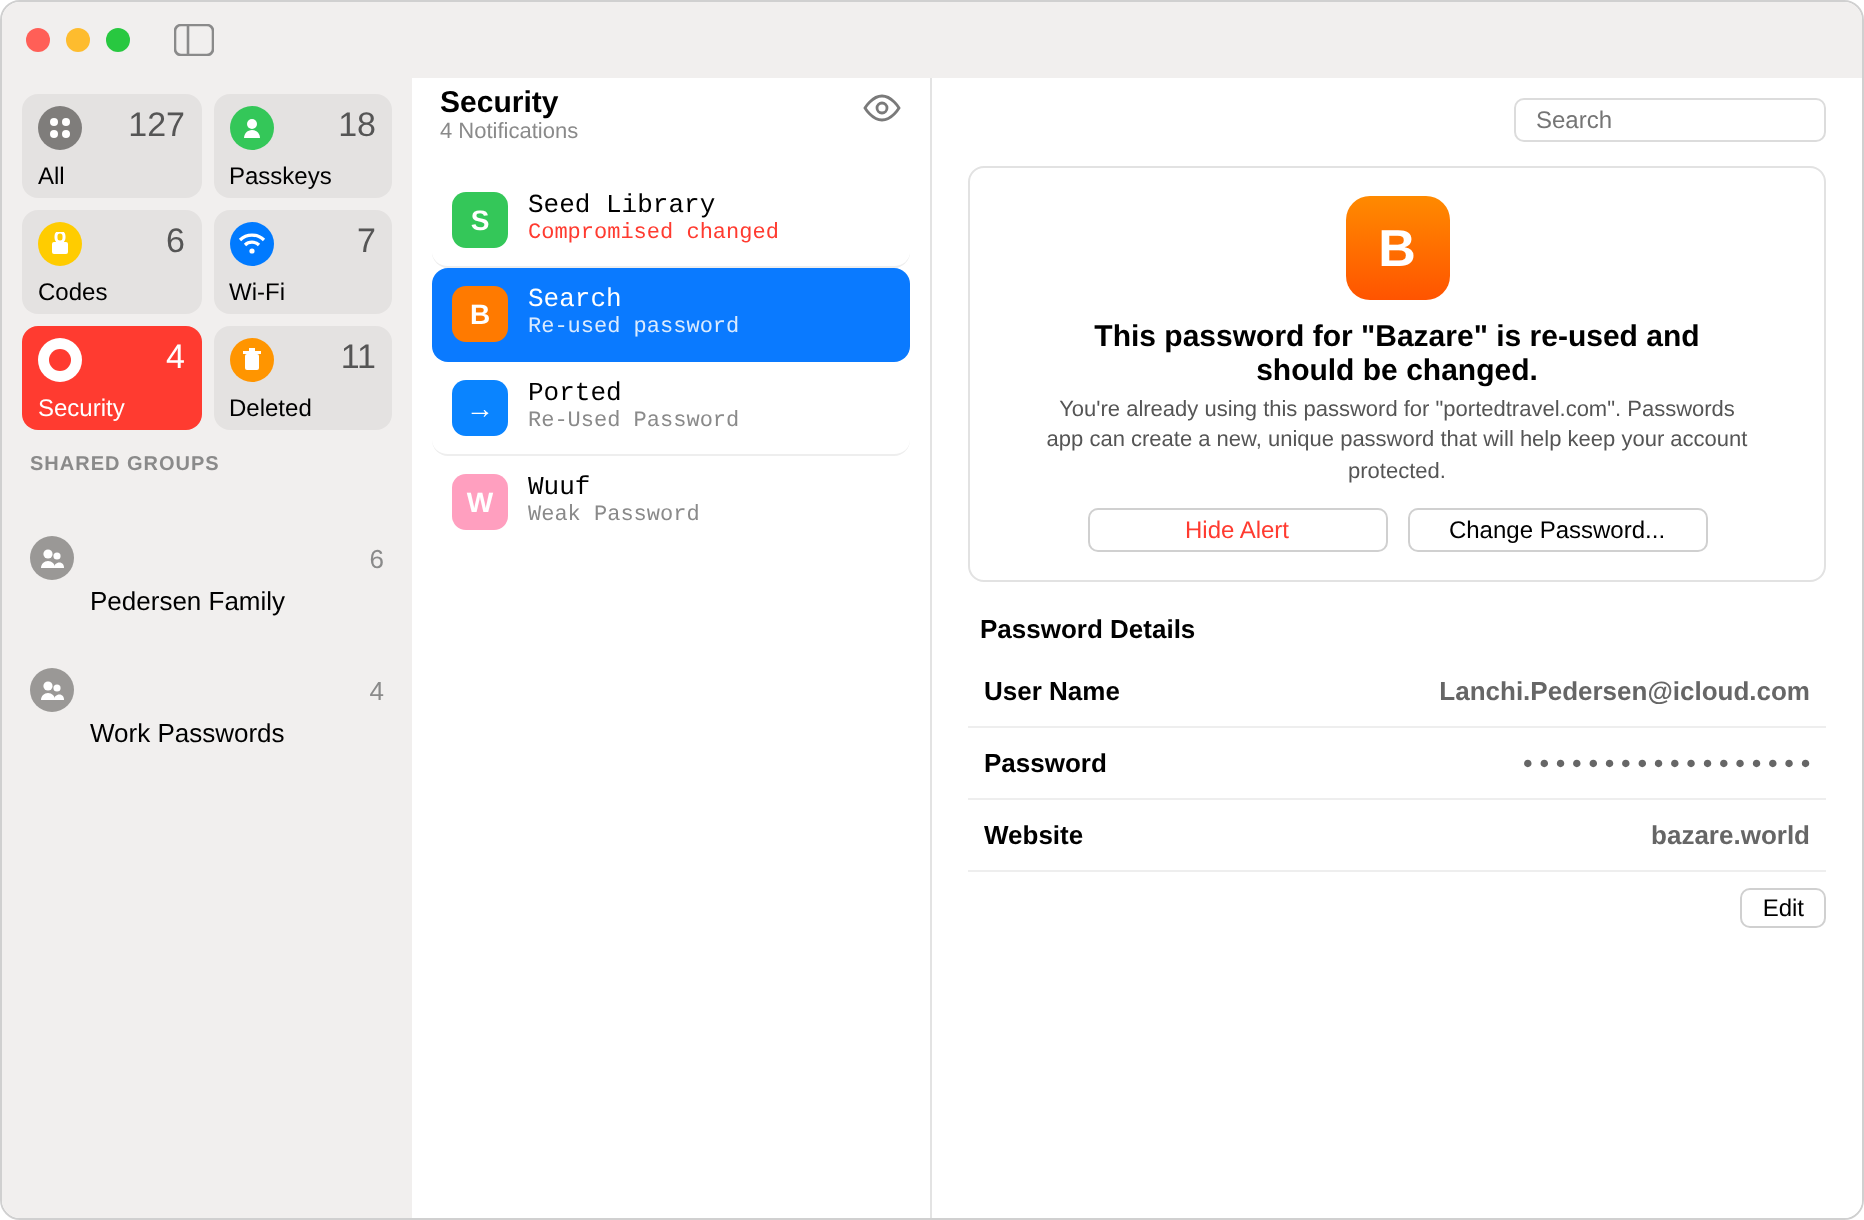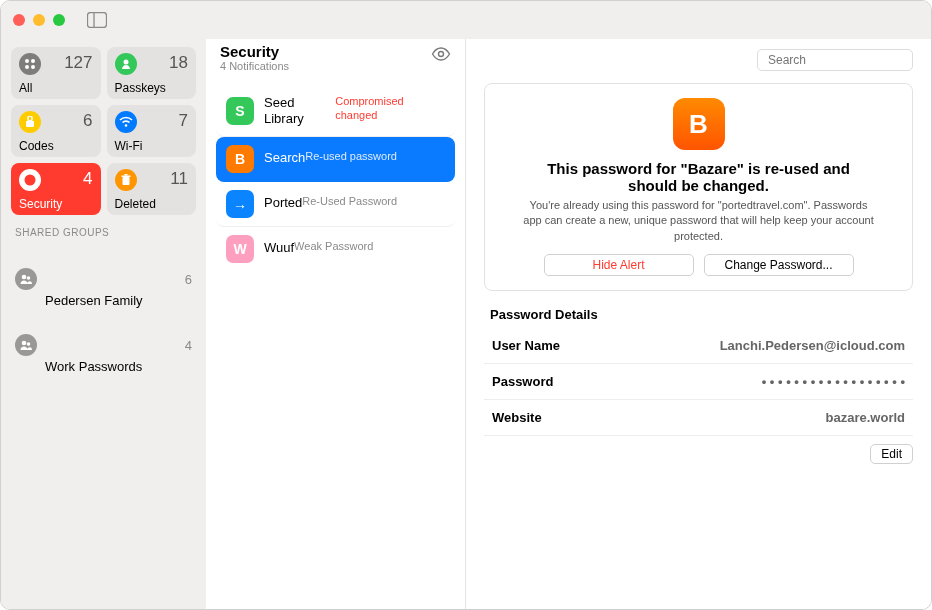--- a/index.html
+++ b/index.html
@@ -59,21 +59,21 @@
 }
 .cat.active .ico { background: #fff !important; color: #ff3b30; }
 .cat .cnt {
   position: absolute; top: 6px; right: 8px;
   color: #555; font-size: 17px;
 }
 .cat.active .cnt { color: #fff; }
 .cat .lbl { font-size: 12px; }
 .shared-header {
   font-size: 10px; letter-spacing: 0.5px; color: #8a8a8a;
-  font-weight: 400; padding: 6px 4px 2px;
+  font-weight: 700; padding: 6px 4px 2px;
 }
 .shared-item {
   display: flex; align-items: center; gap: 8px;
   padding: 4px 4px; border-radius: 6px; cursor: pointer;
 }
 .shared-item .av {
   width: 22px; height: 22px; border-radius: 50%; background: #9a9896;
   display: flex; align-items: center; justify-content: center;
 }
 .shared-item .nm { flex: 1; font-size: 13px; margin-top: 43px; }
@@ -100,21 +100,21 @@
   border-bottom: 1px solid #eee;
 }
 .item:last-child { border-bottom: none; }
 .item.sel { background: #0a7aff; color: #fff; border-bottom-color: transparent; }
 .item .aic {
   width: 28px; height: 28px; border-radius: 7px;
   display: flex; align-items: center; justify-content: center;
   color: #fff; font-weight: 700; font-size: 14px;
   flex-shrink: 0;
 }
-.item .txt { display: flex; flex-direction: row; line-height: 1.25; }
+.item .txt { display: flex; flex-direction: column; line-height: 1.25; font-family: Liberation Mono, monospace; }
 .item .t1 { font-size: 13px; font-weight: 500; }
 .item .t2 { font-size: 11px; color: #8a8a8a; }
 .item .t2.warn { color: #ff3b30; }
 .item.sel .t2 { color: rgba(255,255,255,0.85); }
 
 .detail {
   flex: 1; background: #fff; display: flex; flex-direction: column;
   padding: 0 18px 18px;
 }
 .search-row {

